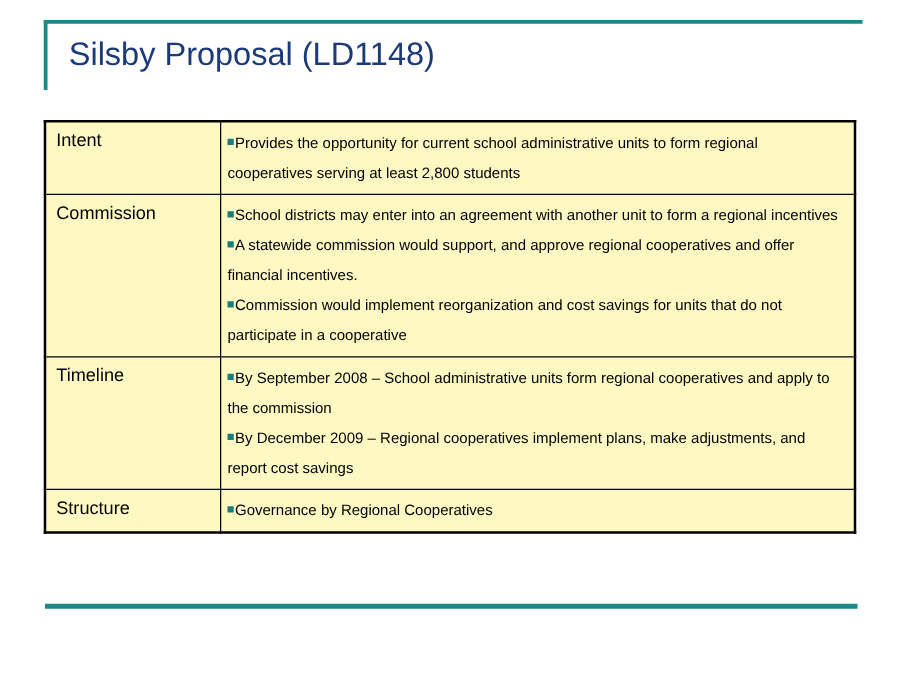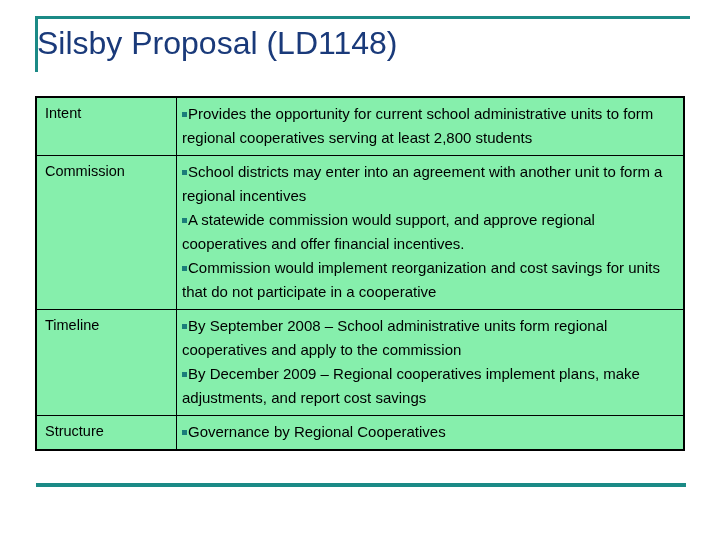--- a/index.html
+++ b/index.html
@@ -41,55 +41,55 @@
   #title-left-bar {
     position: absolute;
     left: 0;
     top: 0;
     width: 3px;
     height: 56px;
     background: #1b8a86;
   }
   #page-title {
     position: absolute;
-    left: 2px;
+    left: 20px;
     top: 12px;
-    font-size: 32px;
+    font-size: 26px;
     line-height: 30px;
     color: #1a3a7a;
     white-space: nowrap;
     letter-spacing: 0px;
   }
 
   
   #content-table {
     position: absolute;
     left: 35px;
     top: 96px;
     width: 650px;
     border-collapse: collapse;
     table-layout: fixed;
     border: 2px solid #000000;
   }
   #content-table td {
     border: 1px solid #000000;
     vertical-align: top;
     padding: 0;
-    background: #86efac;
+    background: #fef9c3;
   }
   #content-table td.label-cell {
     width: 131px;
     padding: 6px 0 6px 8px;
     font-size: 14.5px;
     line-height: 18px;
     color: #000000;
   }
   #content-table td.body-cell {
     padding: 4px 6px 5px 5px;
-    font-size: 15px;
+    font-size: 12px;
     line-height: 24px;
     color: #000000;
   }
   .bullet-line {
     margin: 0;
     padding: 0;
     text-indent: 0;
   }
   .bullet-mark {
     display: inline-block;

